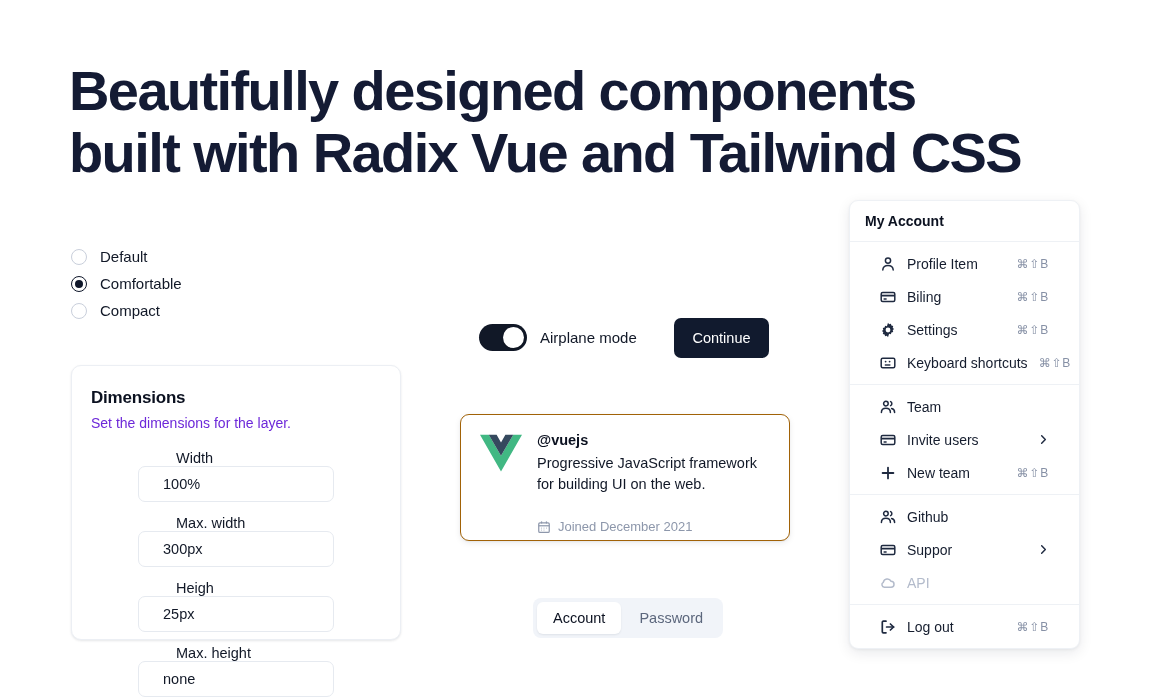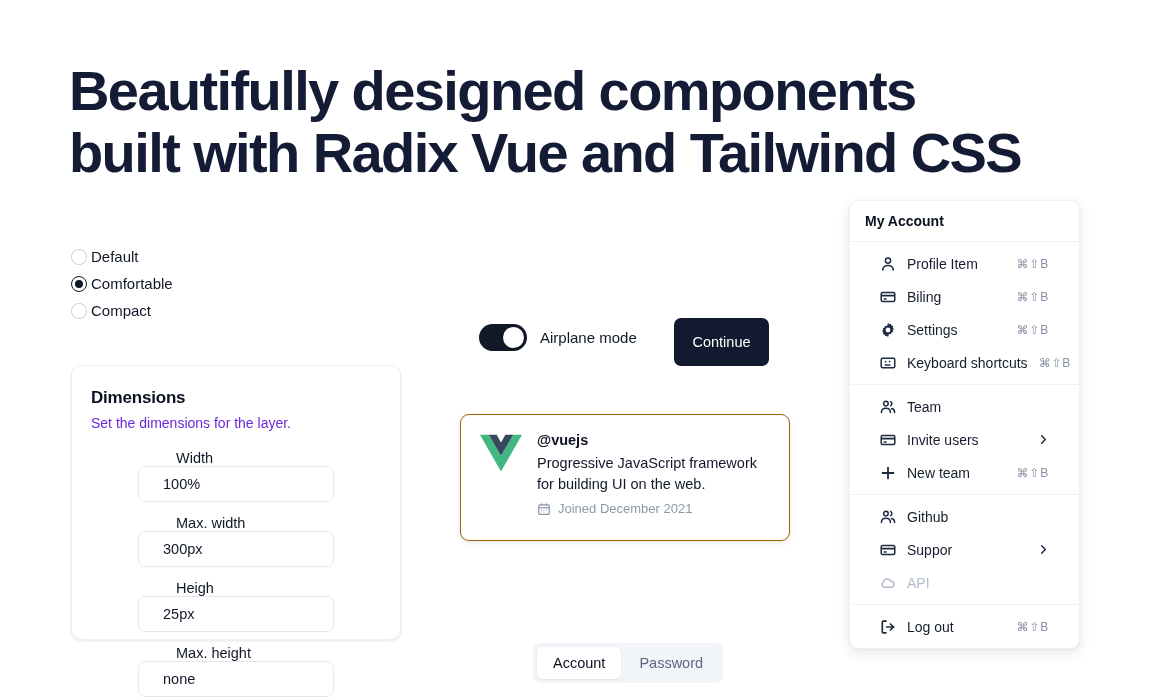--- a/index.html
+++ b/index.html
@@ -35,21 +35,21 @@
     position: absolute;
     left: 71px;
     top: 248px;
     display: flex;
     flex-direction: column;
     gap: 10px;
   }
   .radio-row {
     display: flex;
     align-items: center;
-    gap: 4px;
+    gap: 13px;
     height: 17px;
   }
   .radio-dot {
     width: 16px;
     height: 16px;
     border-radius: 50%;
     border: 1px solid #c9cfdb;
     background: #fff;
     display: flex;
     align-items: center;
@@ -146,21 +146,21 @@
   }
   .switch-label {
     font-size: 15px;
     color: #111827;
   }
   .continue-btn {
     position: absolute;
     left: 674px;
     top: 318px;
     width: 95px;
-    height: 48px;
+    height: 40px;
     background: #111a2e;
     color: #ffffff;
     border: none;
     border-radius: 7px;
     font-family: "Liberation Sans", sans-serif;
     font-size: 14.5px;
     cursor: pointer;
   }
 
   
@@ -185,41 +185,40 @@
     font-weight: 700;
     color: #0b1120;
   }
   .hc-desc {
     margin-top: 5px;
     font-size: 14.5px;
     line-height: 21px;
     color: #111827;
   }
   .hc-joined {
-    margin-top: 6px;
+    margin-top: 24px;
     display: flex;
     align-items: center;
     gap: 7px;
     font-size: 13px;
     color: #8d97ab;
   }
   .cal-icon { width: 14px; height: 14px; flex: none; }
 
   
   .tabs {
     position: absolute;
     left: 533px;
     top: 598px;
     height: 40px;
     background: #f1f4f9;
     border-radius: 8px;
     padding: 4px;
     display: flex;
     gap: 2px;
-    margin-top: 45px;
   }
   .tab {
     height: 32px;
     padding: 0 16px;
     border-radius: 6px;
     border: none;
     background: transparent;
     font-family: "Liberation Sans", sans-serif;
     font-size: 14.5px;
     color: #5c677d;

